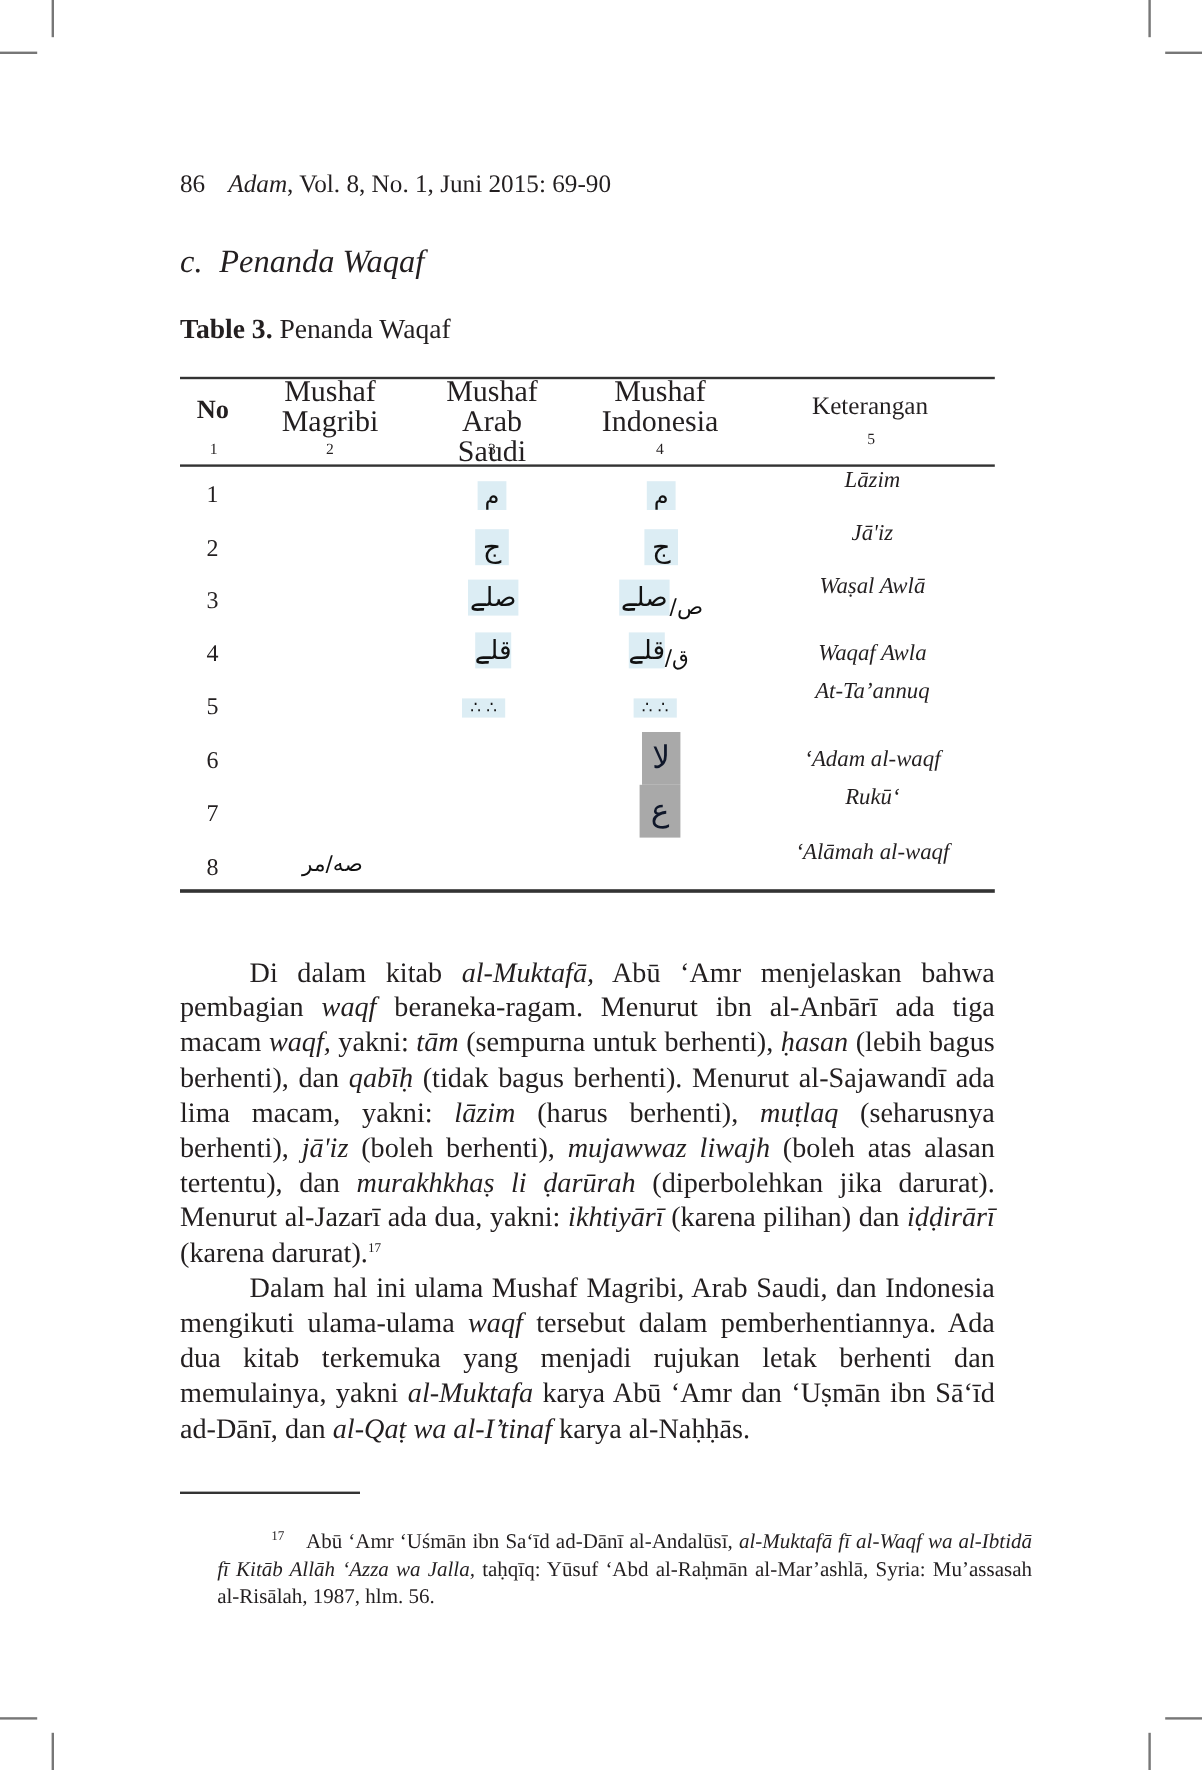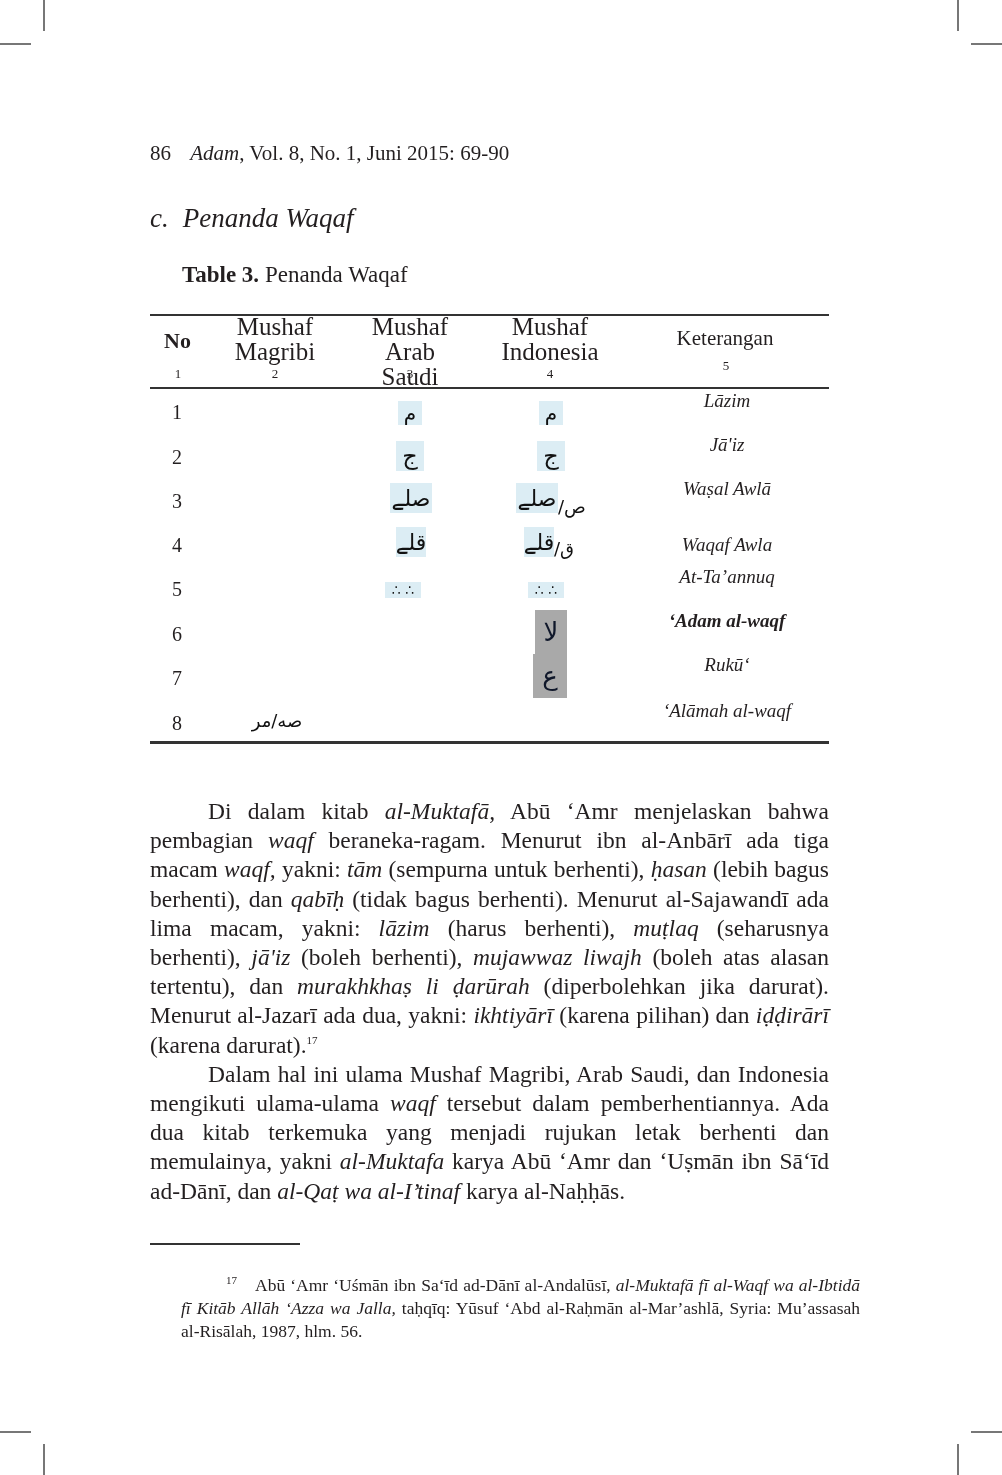--- a/index.html
+++ b/index.html
@@ -7,21 +7,21 @@
          font-family: "Liberation Serif", "DejaVu Serif", serif; color: #231f20; }
   .crop { position: absolute; background: #777; }
   .cv { width: 2px; height: 31px; }
   .ch { height: 2px; width: 31px; }
 
   .running-head { position: absolute; left: 150px; top: 141px; font-size: 21px; white-space: nowrap; }
   .running-head .pg { margin-right: 14px; }
   .section-title { position: absolute; left: 150px; top: 203px; font-size: 27px; font-style: italic; white-space: nowrap; }
   .section-title .letter { margin-right: 14px; }
   .table-caption { position: absolute; left: 150px; top: 262px; font-size: 23px; white-space: nowrap; }
-  .table-caption b { font-weight: bold; margin-left: 32px; }
+  .table-caption b { font-weight: bold; }
 
   .tbl { position: absolute; left: 150px; top: 314px; width: 679px; }
   .rule-top { position: absolute; left: 0; top: 0; width: 679px; height: 2px; background: #333; }
   .rule-mid { position: absolute; left: 0; top: 73px; width: 679px; height: 1.5px; background: #333; }
   .rule-bot { position: absolute; left: 0; top: 427px; width: 679px; height: 3px; background: #333; }
 
   .hcell { position: absolute; text-align: center; font-size: 25px; line-height: 25px; }
   .hnum { position: absolute; text-align: center; font-size: 13px; }
   .hno { position: absolute; left: 14px; top: 14px; font-size: 22px; font-weight: bold; }
 
@@ -131,21 +131,21 @@
   <div>
     <div class="row-no" style="top:264px;">5</div>
     <div class="glyph gbox" style="left:235px;top:268px;width:36px;height:16px;font-size:14px;">∴ ∴</div>
     <div class="glyph gbox" style="left:378px;top:268px;width:36px;height:16px;font-size:14px;">∴ ∴</div>
     <div class="ket" style="top:252px;">At-Ta’annuq</div>
   </div>
 
   <div>
     <div class="row-no" style="top:309px;">6</div>
     <div class="glyph gray" style="left:385px;top:296px;width:32px;height:44px;font-size:26px;">لا</div>
-    <div class="ket" style="top:296px;font-weight:bold;">‘Adam al-waqf</div>
+    <div class="ket" style="top:308px;">‘Adam al-waqf</div>
   </div>
 
   <div>
     <div class="row-no" style="top:353px;">7</div>
     <div class="glyph gray" style="left:383px;top:340px;width:34px;height:44px;font-size:26px;">ع</div>
     <div class="ket" style="top:340px;">Rukū‘</div>
   </div>
 
   <div>
     <div class="row-no" style="top:398px;">8</div>

